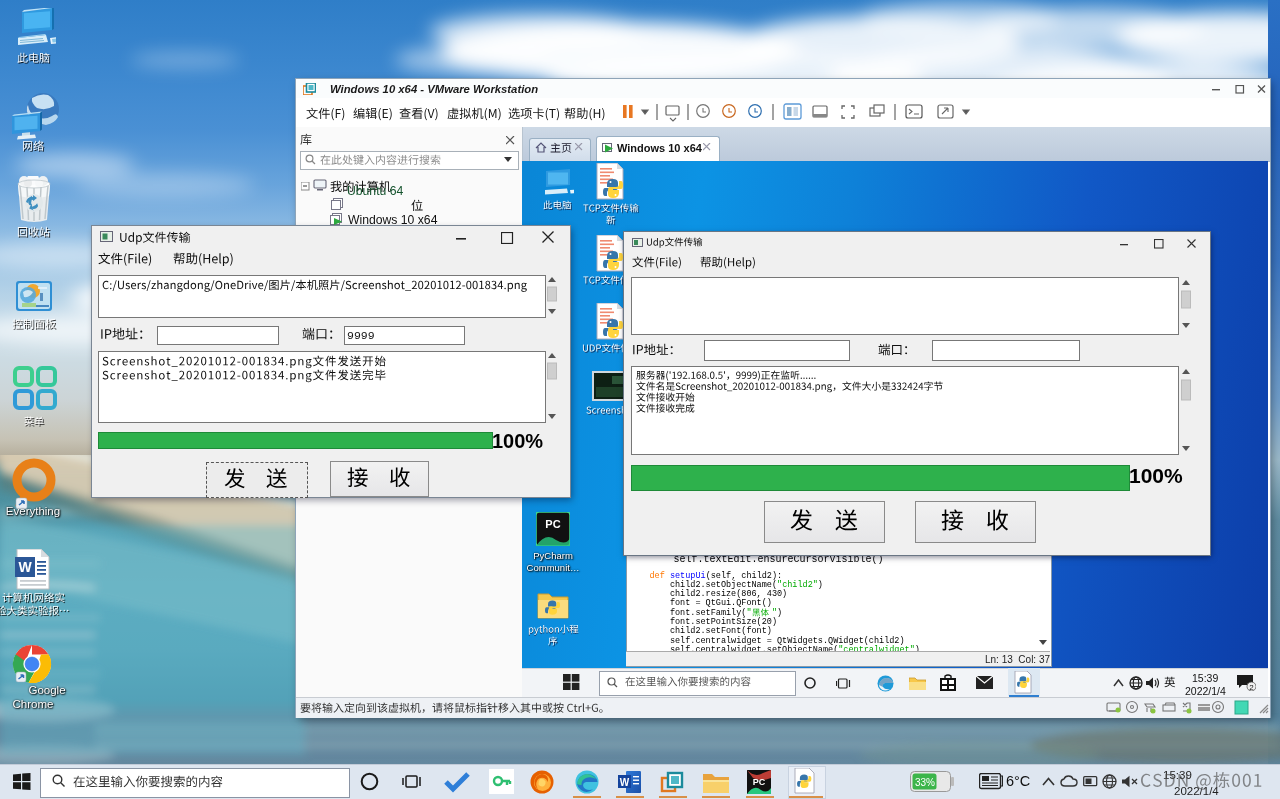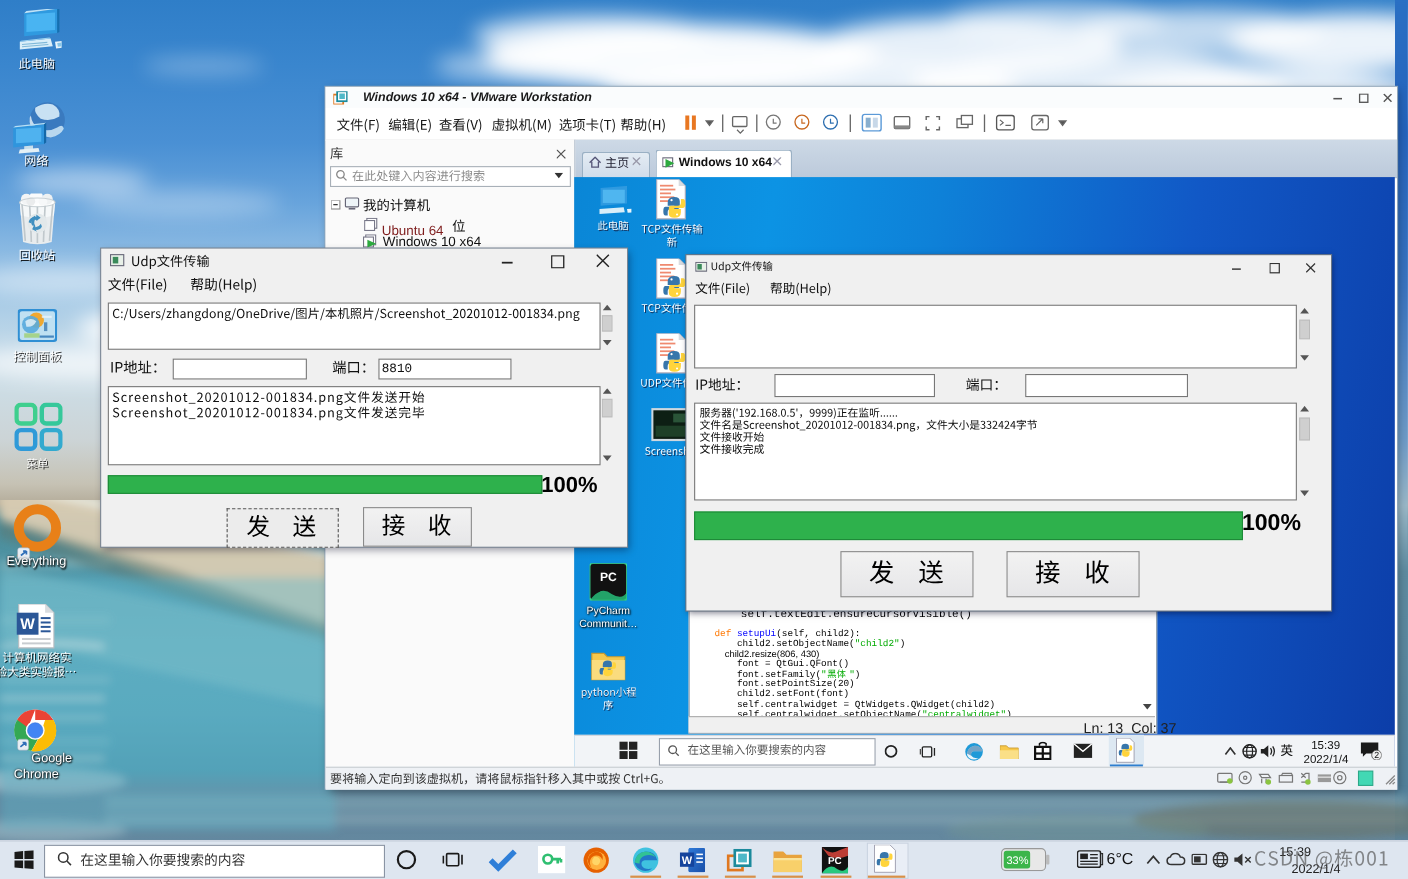--- a/index.html
+++ b/index.html
@@ -424,21 +424,21 @@
         <use href="#g56" x="1000"></use>
         <use href="#g14" x="2000"></use>
         <use href="#g15" x="3000"></use>
         <use href="#g16" x="4000"></use>
       </g>
     </svg>
 <svg style="position:absolute;left:331.0px;top:198.0px;" width="13" height="13">
       <rect x="2.5" y="0.5" width="9" height="9" fill="#fff" stroke="#778"></rect>
       <rect x="0.5" y="2.5" width="9" height="9" fill="#fff" stroke="#778"></rect>
     </svg>
-<div class="t" style="left:347px;top:203px;font-size:12.2px;color:#7f1d1d;">Ubuntu 64 </div>
+<div class="t" style="left:347px;top:184px;font-size:12.2px;color:#14532d;">Ubuntu 64 </div>
 <svg class="ct " style="left:411.0px;top:198.5px" width="12" height="16">
       <g fill="#111" transform="translate(0,10.98) scale(0.012200)">
         <use href="#g57"></use>
       </g>
     </svg>
 <svg style="position:absolute;left:330.0px;top:212.5px;" width="14" height="13">
       <rect x="2.5" y="0.5" width="9" height="9" fill="#fff" stroke="#778"></rect>
       <rect x="0.5" y="2.5" width="9" height="9" fill="#fff" stroke="#778"></rect>
       <polygon points="4,5 12,8.5 4,12" fill="#2daa3f"></polygon>
     </svg>
@@ -692,35 +692,35 @@
     </svg>
 <svg class="ct " style="left:548.2px;top:636.0px" width="10" height="12">
       <g fill="#fff" transform="translate(0,8.55) scale(0.009500)">
         <use href="#g80"></use>
       </g>
     </svg>
 <div class="abs" style="left:626px;top:543px;width:424px;height:122px;background:#fff;border:1px solid #8a9aa8;"></div>
 <div class="t" style="left:649.5px;top:554.0px;font-size:10px;font-family:'Liberation Mono',monospace;"><span style="color:#000">&nbsp;&nbsp;&nbsp;&nbsp;self.textEdit.ensureCursorVisible()</span></div>
 <div class="t" style="left:649.5px;top:570.5px;font-size:8.5px;font-family:'Liberation Mono',monospace;"><span style="color:#ff7700">def&nbsp;</span><span style="color:#0000ff">setupUi</span><span style="color:#000">(self,&nbsp;child2):</span></div>
 <div class="t" style="left:649.5px;top:579.8px;font-size:8.5px;font-family:'Liberation Mono',monospace;"><span style="color:#000">&nbsp;&nbsp;&nbsp;&nbsp;child2.setObjectName(</span><span style="color:#00aa00">"child2"</span><span style="color:#000">)</span></div>
-<div class="t" style="left:649.5px;top:589.1px;font-size:8.5px;font-family:Liberation Sans, sans-serif;text-align:center;"><span style="color:#000">&nbsp;&nbsp;&nbsp;&nbsp;child2.resize(806,&nbsp;430)</span></div>
+<div class="t" style="left:649.5px;top:589.1px;font-size:8.5px;font-family:Liberation Mono, monospace;text-align:center;"><span style="color:#000">&nbsp;&nbsp;&nbsp;&nbsp;child2.resize(806,&nbsp;430)</span></div>
 <div class="t" style="left:649.5px;top:598.4px;font-size:8.5px;font-family:'Liberation Mono',monospace;"><span style="color:#000">&nbsp;&nbsp;&nbsp;&nbsp;font&nbsp;=&nbsp;QtGui.QFont()</span></div>
 <div class="t" style="left:649.5px;top:607.7px;font-size:8.5px;font-family:'Liberation Mono',monospace;"><span style="color:#000">&nbsp;&nbsp;&nbsp;&nbsp;font.setFamily(</span><span style="color:#00aa00">"</span><span style="color:#000">&nbsp;&nbsp;&nbsp;&nbsp;</span><span style="color:#00aa00">"</span><span style="color:#000">)</span></div>
 <svg class="ct " style="left:751.8px;top:608.4px" width="17" height="11">
       <g fill="#00aa00" transform="translate(0,7.65) scale(0.008500)">
         <use href="#g81"></use>
         <use href="#g82" x="1000"></use>
       </g>
     </svg>
 <div class="t" style="left:649.5px;top:617.0px;font-size:8.5px;font-family:'Liberation Mono',monospace;"><span style="color:#000">&nbsp;&nbsp;&nbsp;&nbsp;font.setPointSize(20)</span></div>
 <div class="t" style="left:649.5px;top:626.3px;font-size:8.5px;font-family:'Liberation Mono',monospace;"><span style="color:#000">&nbsp;&nbsp;&nbsp;&nbsp;child2.setFont(font)</span></div>
 <div class="t" style="left:649.5px;top:635.6px;font-size:8.5px;font-family:'Liberation Mono',monospace;"><span style="color:#000">&nbsp;&nbsp;&nbsp;&nbsp;self.centralwidget&nbsp;=&nbsp;QtWidgets.QWidget(child2)</span></div>
 <div class="t" style="left:649.5px;top:644.9px;font-size:8.5px;font-family:'Liberation Mono',monospace;"><span style="color:#000">&nbsp;&nbsp;&nbsp;&nbsp;self.centralwidget.setObjectName(</span><span style="color:#00aa00">"centralwidget"</span><span style="color:#000">)</span></div>
 <div style="position:absolute;left:626.0px;top:651.0px;width:424.0px;height:14.0px;background:#f0f0f0;border-top:1px solid #aaa;"></div>
-<div class="t" style="left:985.0px;top:653.5px;font-size:13px;color:#222;font-weight:400;font-family:'Liberation Sans',sans-serif;">Ln: 13&nbsp;&nbsp;Col: 37</div>
+<div class="t" style="left:985.0px;top:653.5px;font-size:10px;color:#222;font-weight:400;font-family:'Liberation Sans',sans-serif;">Ln: 13&nbsp;&nbsp;Col: 37</div>
 <svg style="position:absolute;left:1038.0px;top:639.0px;" width="10" height="8">
       <polygon points="1,1 9,1 5,6" fill="#444"></polygon>
     </svg>
 <div class="abs" style="left:624px;top:232px;width:586px;height:323px;background:#f0f0f0;box-shadow:0 0 0 1px #6a7684,1px 2px 6px rgba(0,0,30,0.5);"></div>
 <svg style="position:absolute;left:632.0px;top:238.0px;" width="11" height="10">
       <rect x="0.5" y="0.5" width="10" height="8" fill="#e8f0e8" stroke="#667"></rect>
       <rect x="2" y="2" width="4" height="5" fill="#3a8a5a"></rect>
     </svg>
 <svg class="ct " style="left:646.0px;top:237.0px" width="57" height="12">
       <g fill="#111" transform="translate(0,8.55) scale(0.009500)">
@@ -1208,21 +1208,21 @@
 <div style="position:absolute;left:157.0px;top:326.0px;width:120.0px;height:17.0px;background:#fff;border:1px solid #777;"></div>
 <div class="t" style="left:160.0px;top:344px;font-size:11.5px;color:#111;font-weight:400;font-family:'Liberation Mono',monospace;margin-top:46px;">192.168.0.5</div>
 <svg class="ct " style="left:302.0px;top:327.0px" width="39" height="17">
       <g fill="#111" transform="translate(0,11.70) scale(0.013000)">
         <use href="#g90"></use>
         <use href="#g91" x="1000"></use>
         <use href="#g89" x="2000"></use>
       </g>
     </svg>
 <div style="position:absolute;left:344.0px;top:326.0px;width:119.0px;height:17.0px;background:#fff;border:1px solid #777;"></div>
-<div class="t" style="left:347.0px;top:328.5px;font-size:11.5px;color:#111;font-weight:400;font-family:'Liberation Mono',monospace;">8810</div>
+<div class="t" style="left:347.0px;top:328.5px;font-size:11.5px;color:#111;font-weight:400;font-family:'Liberation Mono',monospace;">9999</div>
 <div style="position:absolute;left:98.0px;top:351.0px;width:446.0px;height:70.0px;background:#fff;border:1px solid #777;"></div>
 <svg class="ct " style="left:101.5px;top:355.0px" width="285" height="15">
       <g fill="#111" transform="translate(0,10.35) scale(0.011500)">
         <use href="#g67"></use>
         <use href="#g68" x="673"></use>
         <use href="#g69" x="1259"></use>
         <use href="#g70" x="1724"></use>
         <use href="#g70" x="2354"></use>
         <use href="#g71" x="2985"></use>
         <use href="#g72" x="3671"></use>

